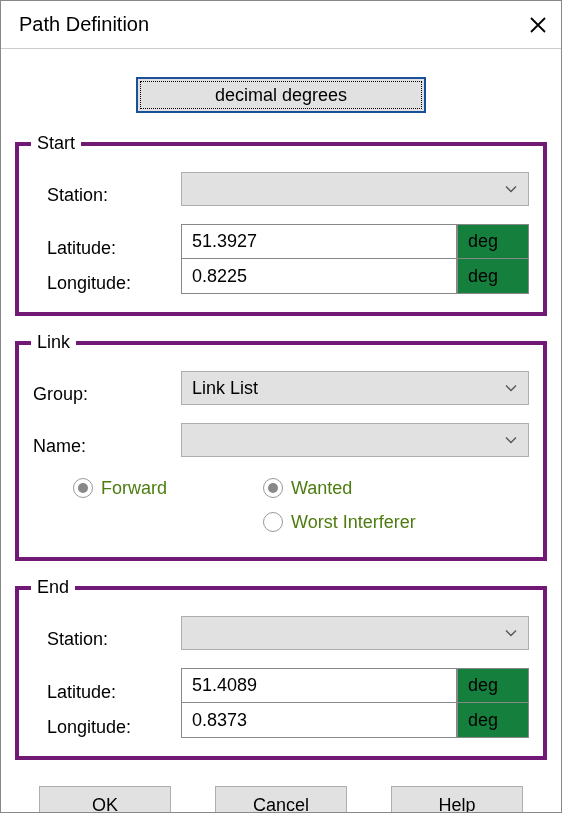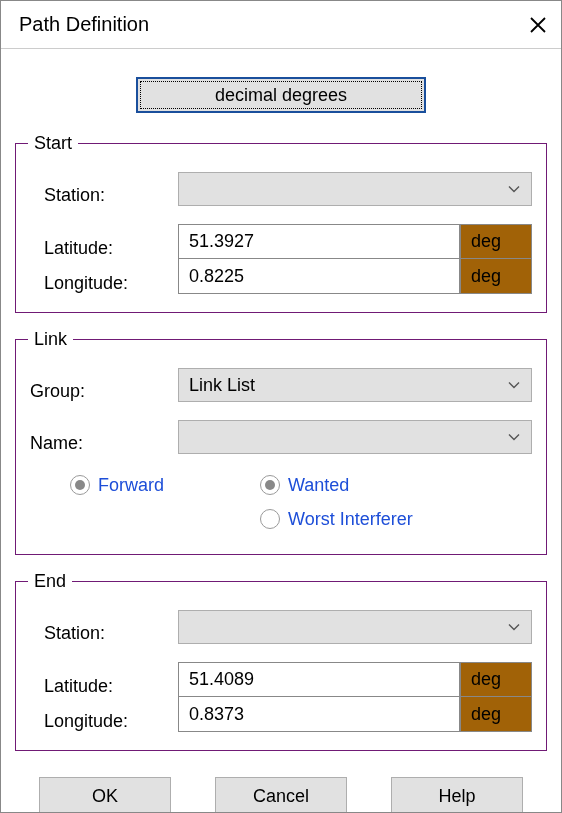--- a/index.html
+++ b/index.html
@@ -48,21 +48,21 @@
     border: 2px solid #1a4f9c;
     outline: 1px dotted #000;
     outline-offset: -5px;
     font-size: 18px;
     display: flex;
     align-items: center;
     justify-content: center;
     cursor: pointer;
   }
   fieldset {
-    border: 1px solid #701a75;
+    border: 4px solid #701a75;
     margin: 0 0 16px 0;
     padding: 10px 14px 18px 14px;
   }
   legend {
     font-size: 18px;
     padding: 0 6px;
     margin-left: -2px;
   }
   .row {
     display: flex;
@@ -108,40 +108,40 @@
     outline:none;
     font-size:18px;
     font-family:inherit;
     background:transparent;
     padding:0;
   }
   .unit-cell {
     width: 72px;
     height: 35px;
     border: 1px solid #888;
-    background: #a16207;
+    background: #15803d;
     display: flex;
     align-items: center;
     padding: 0 10px;
     font-size: 18px;
     margin-left: 0;
   }
   .coords .row + .row .input-cell { border-top: none; }
   .coords .row + .row .unit-cell { border-top: none; }
   .radio-group {
     display: flex;
     margin-top: 14px;
     padding-left: 40px;
   }
   .radio-col { width: 190px; }
   .radio-item {
     display: flex;
     align-items: center;
     height: 34px;
-    color: #1d4ed8;
+    color: #4d7c0f;
     font-size: 18px;
   }
   .radio-item .circle {
     width: 20px; height: 20px;
     border: 1.5px solid #9a9a9a;
     border-radius: 50%;
     margin-right: 8px;
     display: flex;
     align-items: center;
     justify-content: center;

